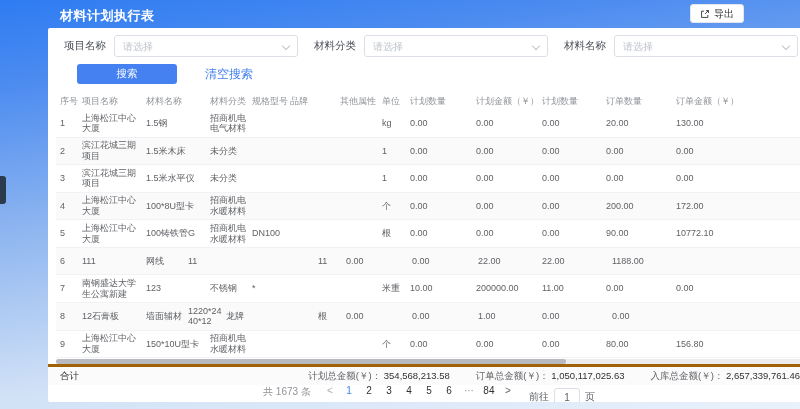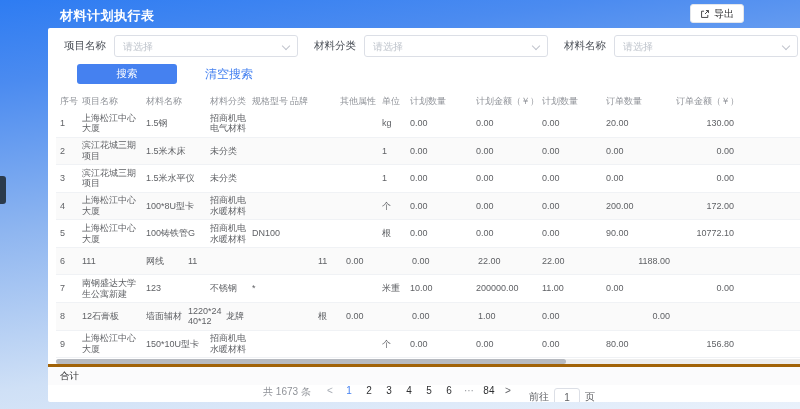--- a/index.html
+++ b/index.html
@@ -35,21 +35,21 @@
   .table { margin:8px 8px 0 8px; }
   .thead { display:flex; align-items:center; height:18px; }
   .cell { padding-right:4px; font-size:9px; line-height:10.5px; white-space:pre-line; word-break:break-all; overflow:hidden; }
   .th { color:#909399; white-space:nowrap; }
   .td { color:#606266; }
   .tr { flex:1; display:flex; align-items:center; border-bottom:1px solid #f0f2f5; min-height:0; }
   .tr:nth-child(even) { background:#fafafa; }
   .tbody { display:flex; flex-direction:column; height:248px; }
   .col0{width:26px; padding-left:4px;} .col1{width:64px;} .col2{width:64px;} .col3{width:42px;}
   .col4{width:38px;} .col5{width:50px;} .col6{width:42px;} .col7{width:28px;}
-  .col8{width:66px;} .col9{width:66px;} .col10{width:64px;} .col11{width:70px;} .col12{width:62px;text-align:right;}
+  .col8{width:66px;} .col9{width:66px;} .col10{width:64px;} .col11{width:70px;} .col12{width:62px;}
 
   
   .hscroll { position:relative; height:5px; margin:1px 8px 0 8px; background:#ededed; border-radius:3px; }
   .hscroll .thumb { position:absolute; left:0; top:0; height:5px; width:510px; background:#b7bac0; border-radius:3px; cursor:pointer; }
   .vscroll { position:absolute; right:2px; top:78px; width:4px; height:118px; background:#cdd0d6; border-radius:2px; cursor:pointer; }
 
   
   .summary { display:flex; align-items:center; height:21px; background:#fbfbfc; border-top:3px solid #a16207; padding:0 10px 0 12px; font-size:9.5px; }
   .sum-total-label { color:#303133; }
   .summary-items { margin-left:auto; display:flex; gap:26px; }
@@ -276,20 +276,25 @@
         </div>
     </div>
 
     <div class="hscroll">
       <div class="thumb"></div>
     </div>
     <div class="vscroll"></div>
 
     <div class="summary">
       <span class="sum-total-label">合计</span>
+      <div class="summary-items">
+          <span class="sum-item"><span class="sum-label">计划总金额(￥)： </span><span class="sum-value">354,568,213.58</span></span>
+          <span class="sum-item"><span class="sum-label">订单总金额(￥)： </span><span class="sum-value">1,050,117,025.63</span></span>
+          <span class="sum-item"><span class="sum-label">入库总金额(￥)： </span><span class="sum-value">2,657,339,761.46</span></span>
+        </div>
     </div>
 
     <div class="pagination">
       <span class="pg-total">共 1673 条</span>
       <span class="pg-arrow">&lt;</span>
       <span style="display:flex;gap:4px;">
           <span class="page-num active">1</span>
           <span class="page-num">2</span>
           <span class="page-num">3</span>
           <span class="page-num">4</span>

